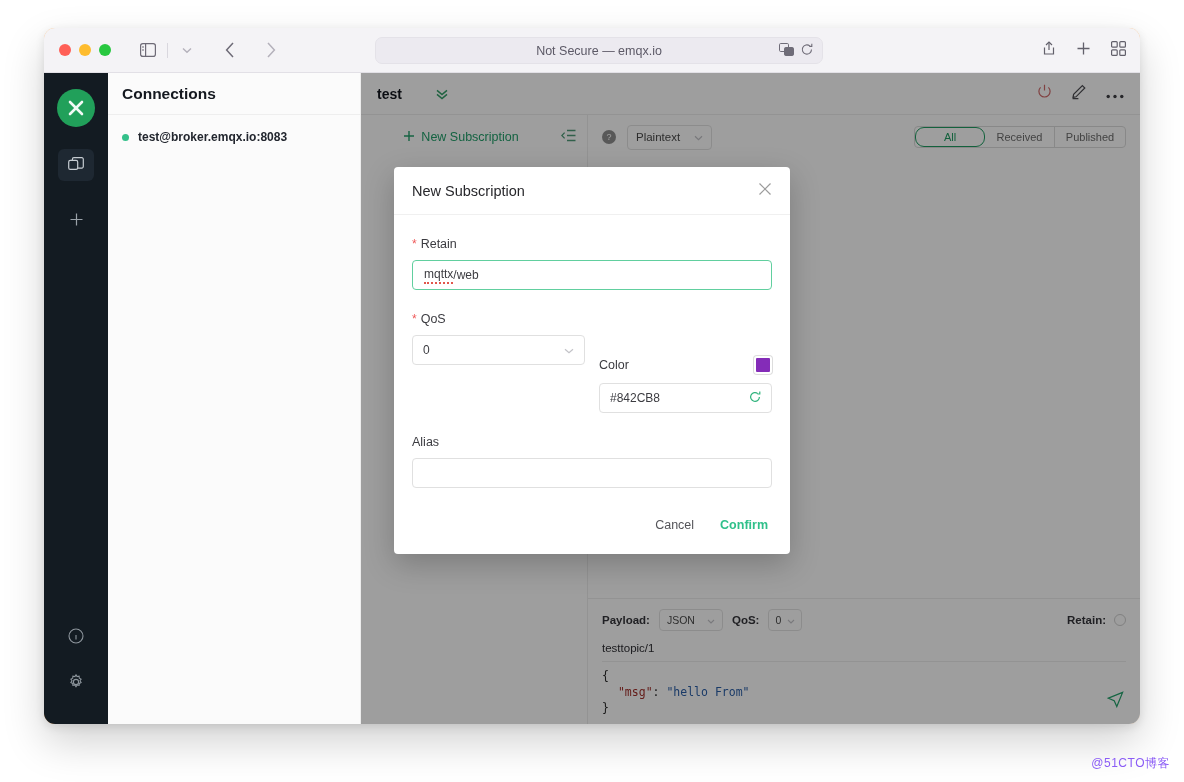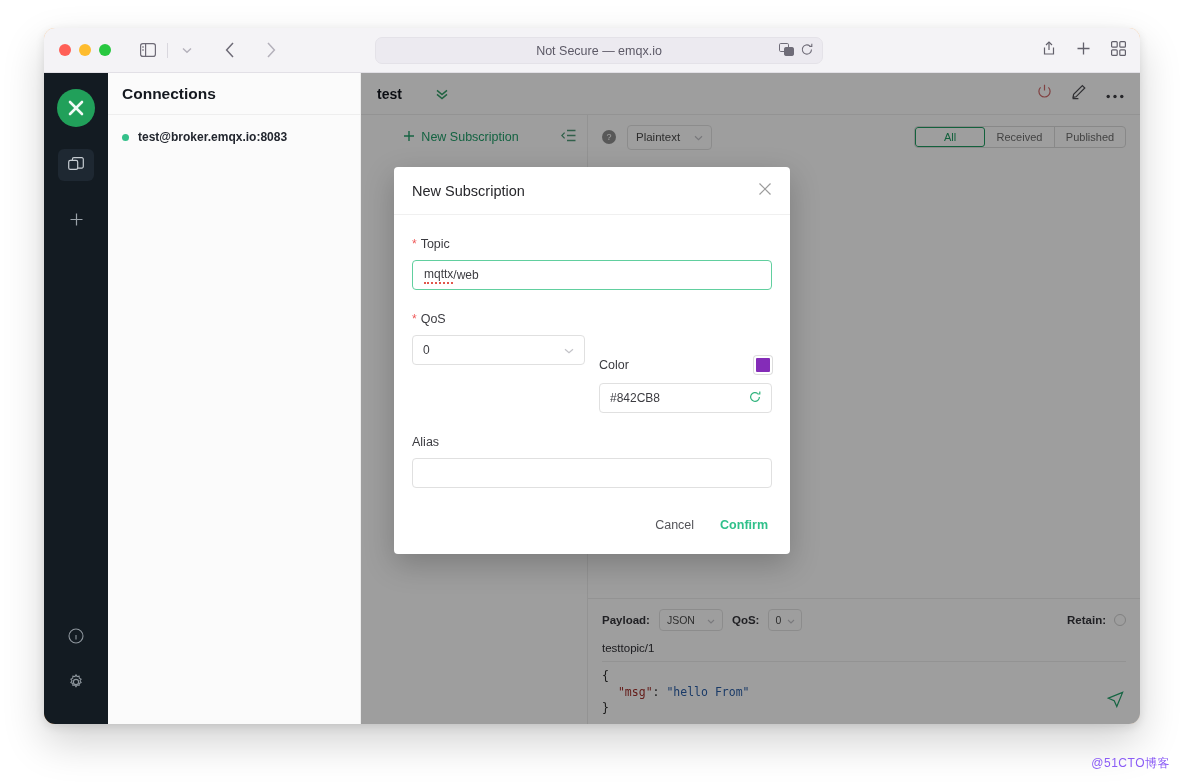--- a/index.html
+++ b/index.html
@@ -162,21 +162,21 @@
   .seg {
     margin-left: auto;
     display: flex; height: 22px;
     border: 1px solid #dcdcdc; border-radius: 4px; overflow: hidden;
   }
   .seg-btn {
     width: 70px; display: flex; align-items: center; justify-content: center;
     font-size: 11px; color: #6c6c6c; border-right: 1px solid #dcdcdc;
   }
   .seg-btn:last-child { border-right: none; }
-  .seg-btn.active { color: #1f9d62; border: 1px solid #1f9d62; border-radius: 3px; text-align: center; }
+  .seg-btn.active { color: #1f9d62; border: 1px solid #1f9d62; border-radius: 9px; text-align: center; }
 
   .main-body { flex: 1; display: flex; }
   .sub-list { width: 227px; border-right: 1px solid #eeeeee; }
   .msg-area { flex: 1; position: relative; }
 
   
   .publish {
     position: absolute; left: 0; right: 0; bottom: 0;
     border-top: 1px solid #ededed;
     background: #ffffff;
@@ -540,21 +540,21 @@
         <svg width="14" height="14" viewBox="0 0 14 14" fill="none" stroke="currentColor" stroke-width="1.2">
           <line x1="1.5" y1="1.5" x2="12.5" y2="12.5"></line>
             <line x1="12.5" y1="1.5" x2="1.5" y2="12.5"></line>
         </svg>
       </span>
     </div>
 
     <div class="modal-body">
       <div class="field-label">
         <span class="req">*</span>
-        <span>Topic</span>
+        <span>Retain</span>
       </div>
       <div class="input focus">
         <span class="spell">mqttx</span>
           <span>/web</span>
       </div>
 
       <div class="row2">
         <div class="col">
           <div class="field-label">
             <span class="req">*</span>

